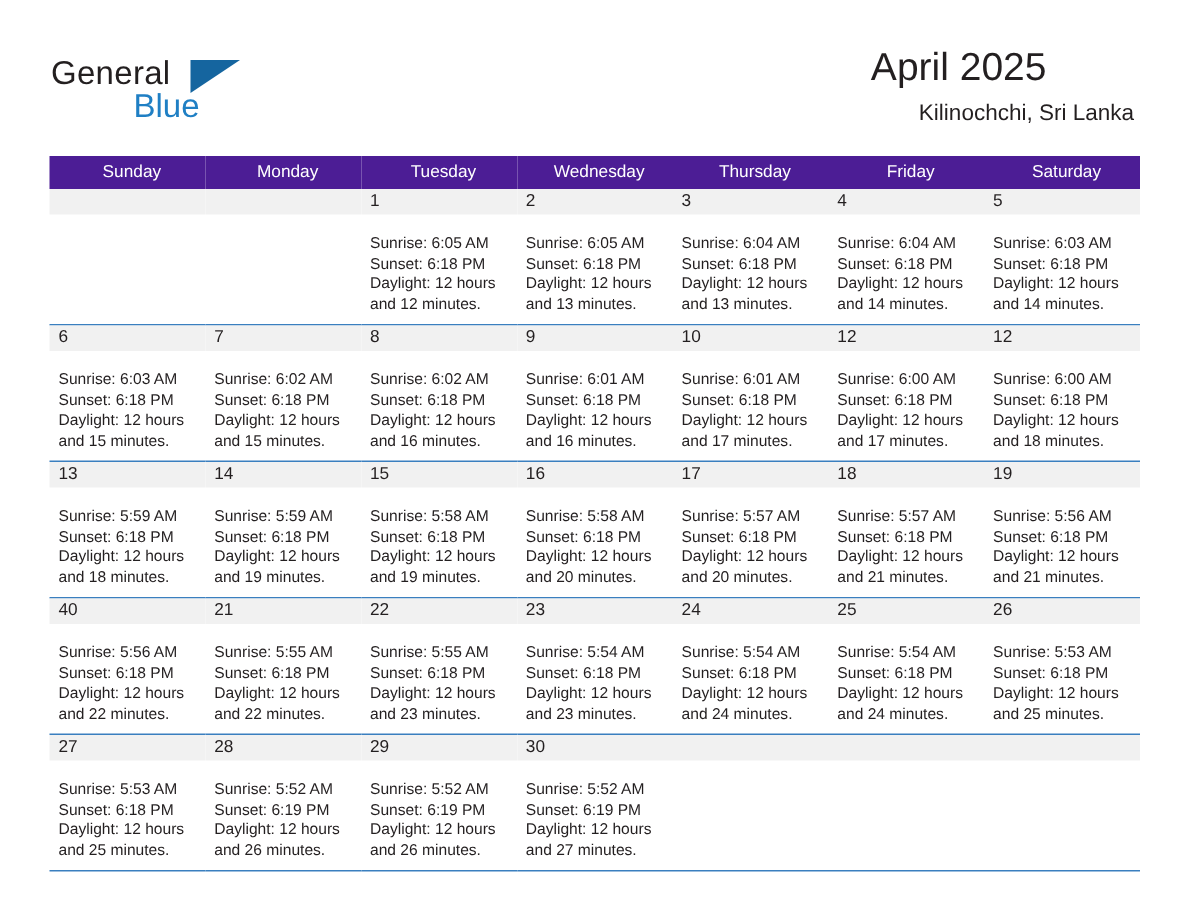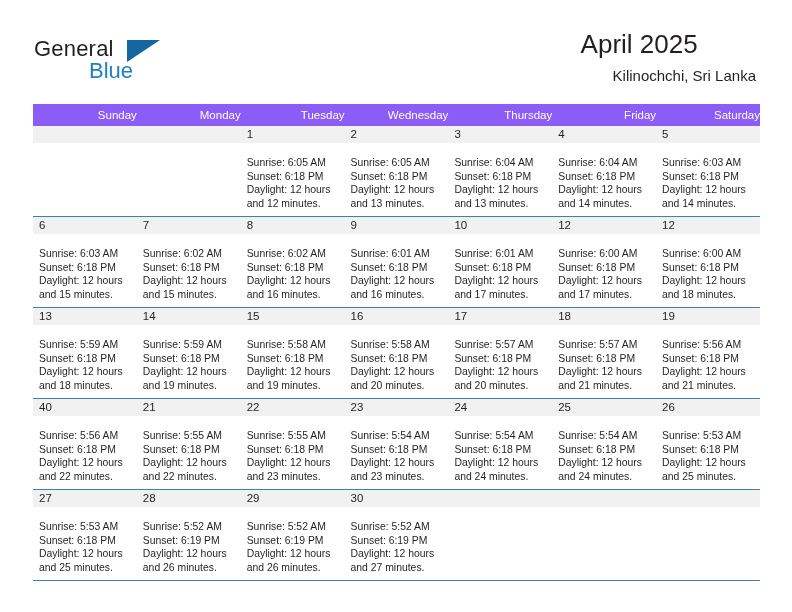--- a/index.html
+++ b/index.html
@@ -92,25 +92,25 @@
     width: 727px;
   }
   table.cal {
     border-collapse: collapse;
     table-layout: fixed;
     width: 727px;
   }
   table.cal col { width: 103.85px; }
 
   thead th {
-    background: #8b5cf6;
+    background: #4c1d95;
     color: #ffffff;
     font-size: 11.5px;
     font-weight: normal;
-    text-align: right;
+    text-align: center;
     padding: 5px 0 5px 6px;
     height: 12px;
     line-height: 12px;
     border: none;
   }
 
   tbody td {
     vertical-align: top;
     padding: 0;
     height: 90px;

